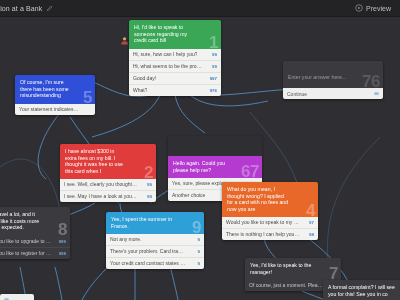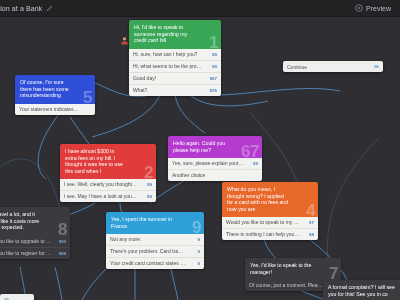--- a/index.html
+++ b/index.html
@@ -182,32 +182,36 @@
       </div>
       <div class="node-body">
         <div class="reply">
           <span class="rtext">Your statement indicates that the...</span>
           <span class="rpct"></span>
         </div>
       </div>
     </div>
 
     <div class="node" id="n76" style="left:283px; top:44px; width:100px;">
+      <div class="placeholder-head">
+        <span class="msg">Enter your answer here...</span>
+        <span class="badge">76</span>
+      </div>
       <div class="input-row">
         <span>Continue</span>
         <span>
           <svg class="tiny-icon" viewBox="0 0 16 16" fill="#5b9bd5">
               <rect x="1" y="4" width="14" height="9" rx="1.5"></rect>
             </svg>
         </span>
       </div>
     </div>
 
     <div class="node" id="n67" style="left:168px; top:119px; width:94px;">
-      <div class="node-head" style="background:#b43ad0;">
+      <div class="node-head" style="background:#b43ad0;margin-top:20px;">
         <span class="msg">Hello again. Could you please help me?</span>
         <span class="badge">67</span>
       </div>
       <div class="node-body">
         <div class="reply">
           <span class="rtext">Yes, sure, please explain your pr...</span>
           <span class="rpct">99</span>
         </div>
         <div class="reply">
           <span class="rtext">Another choice</span>

